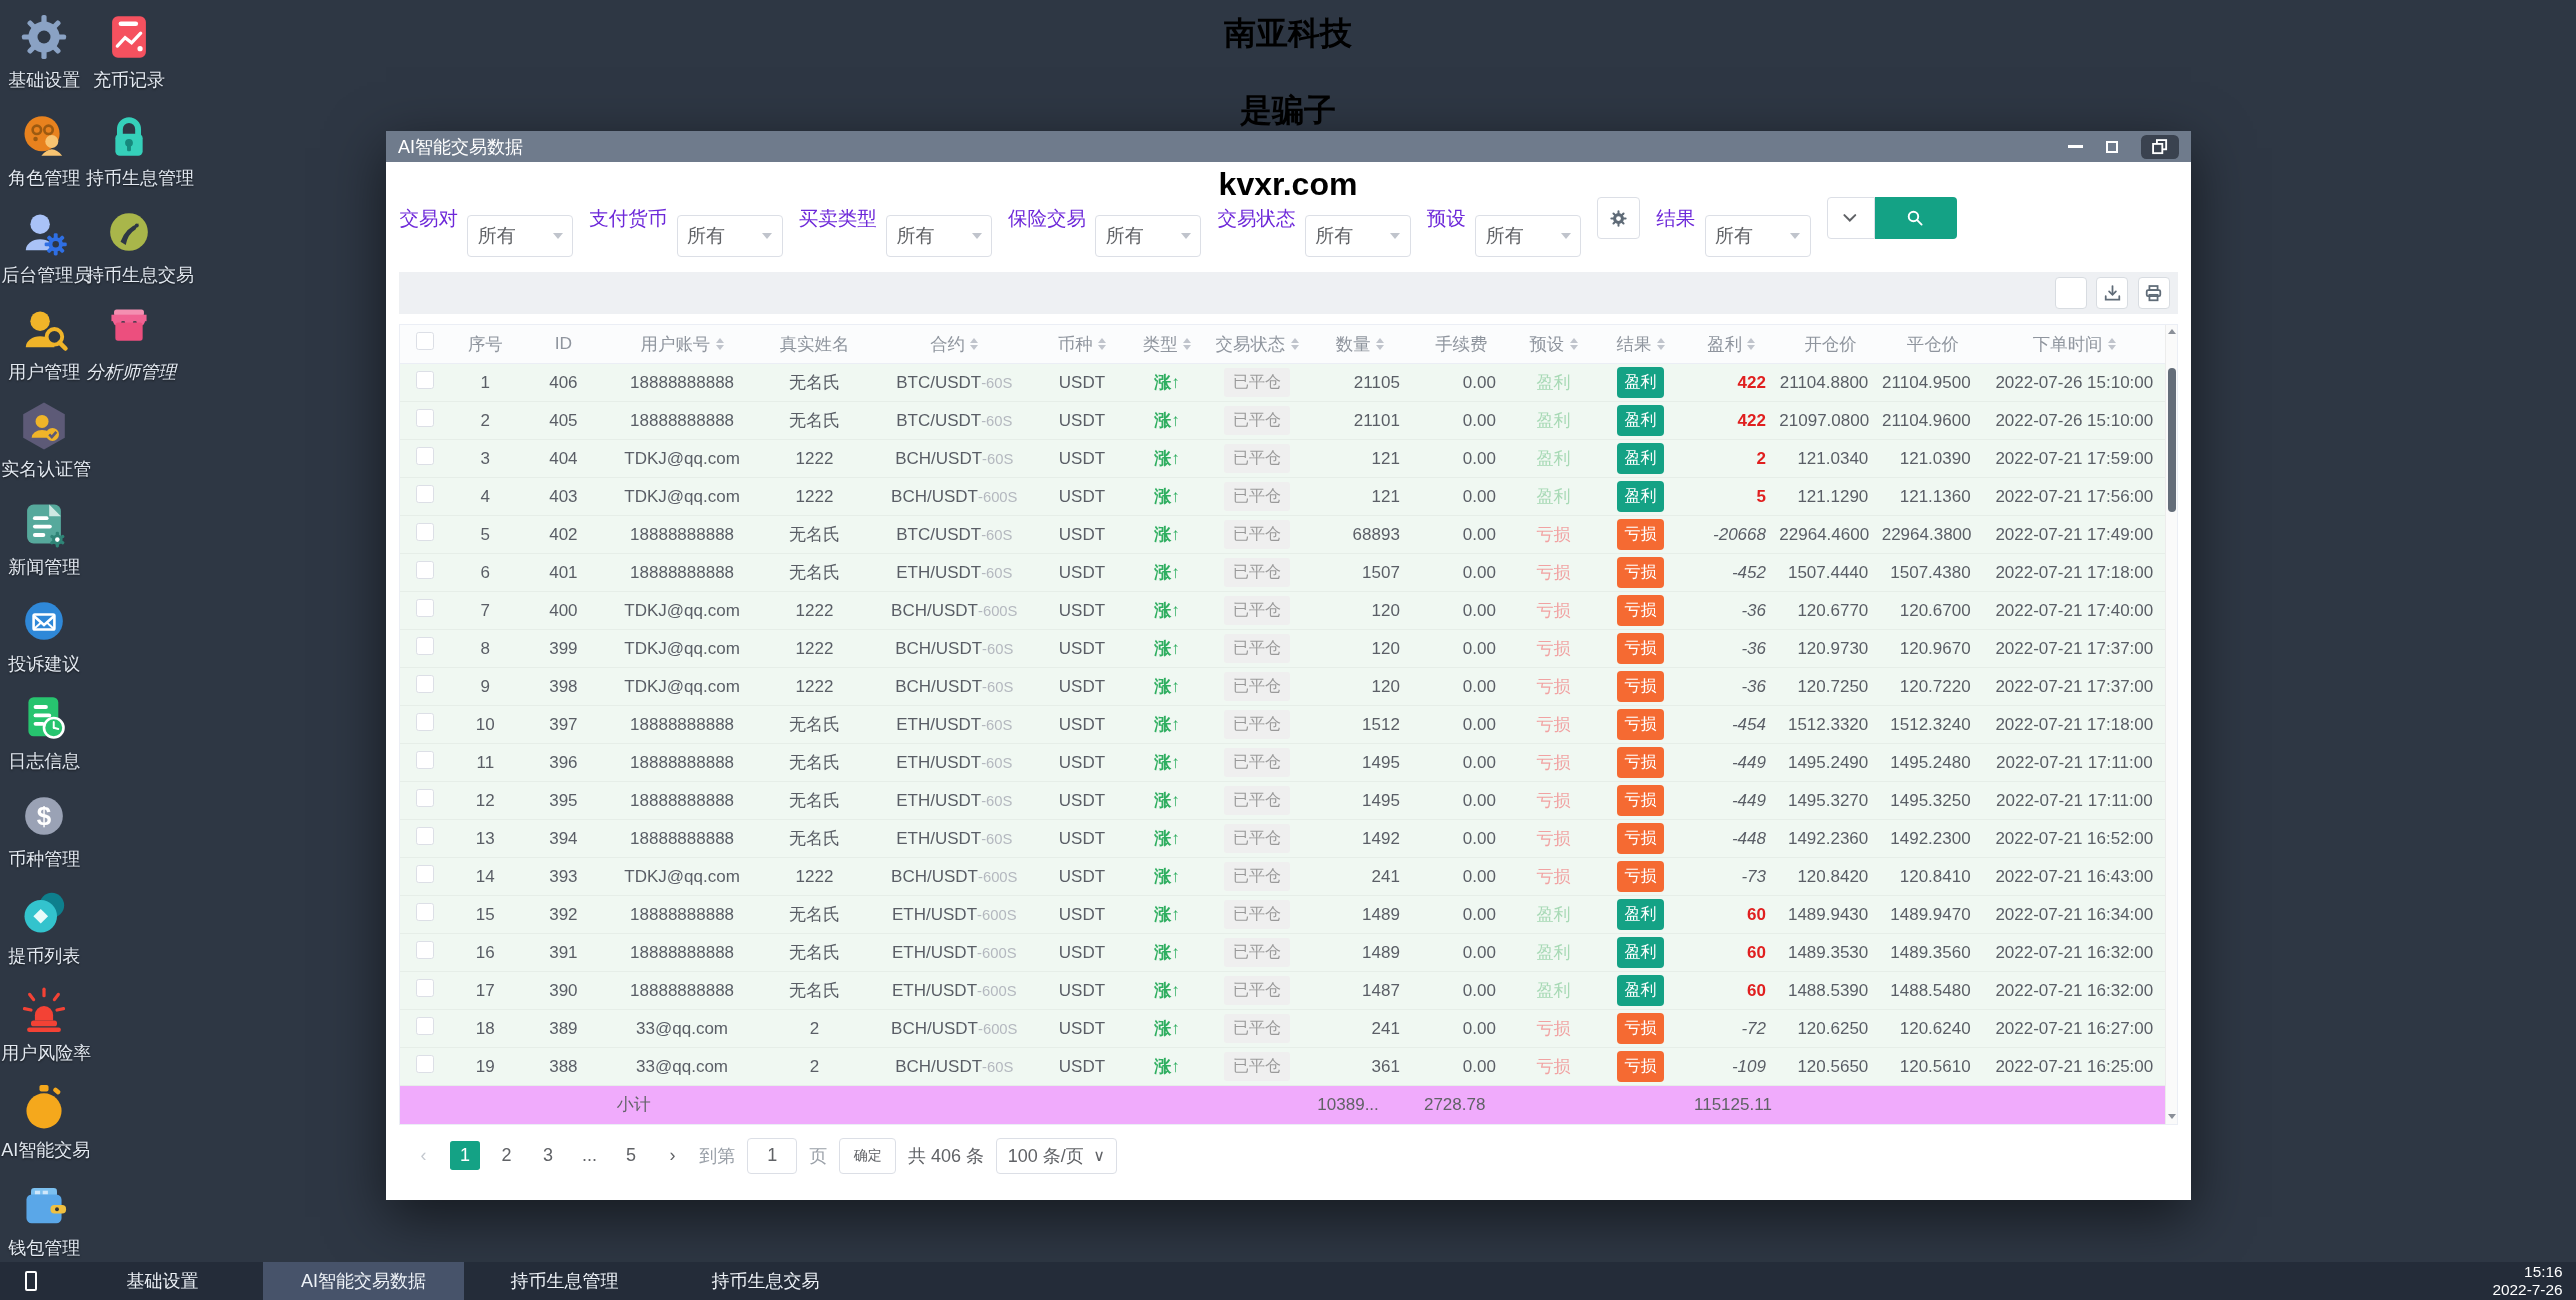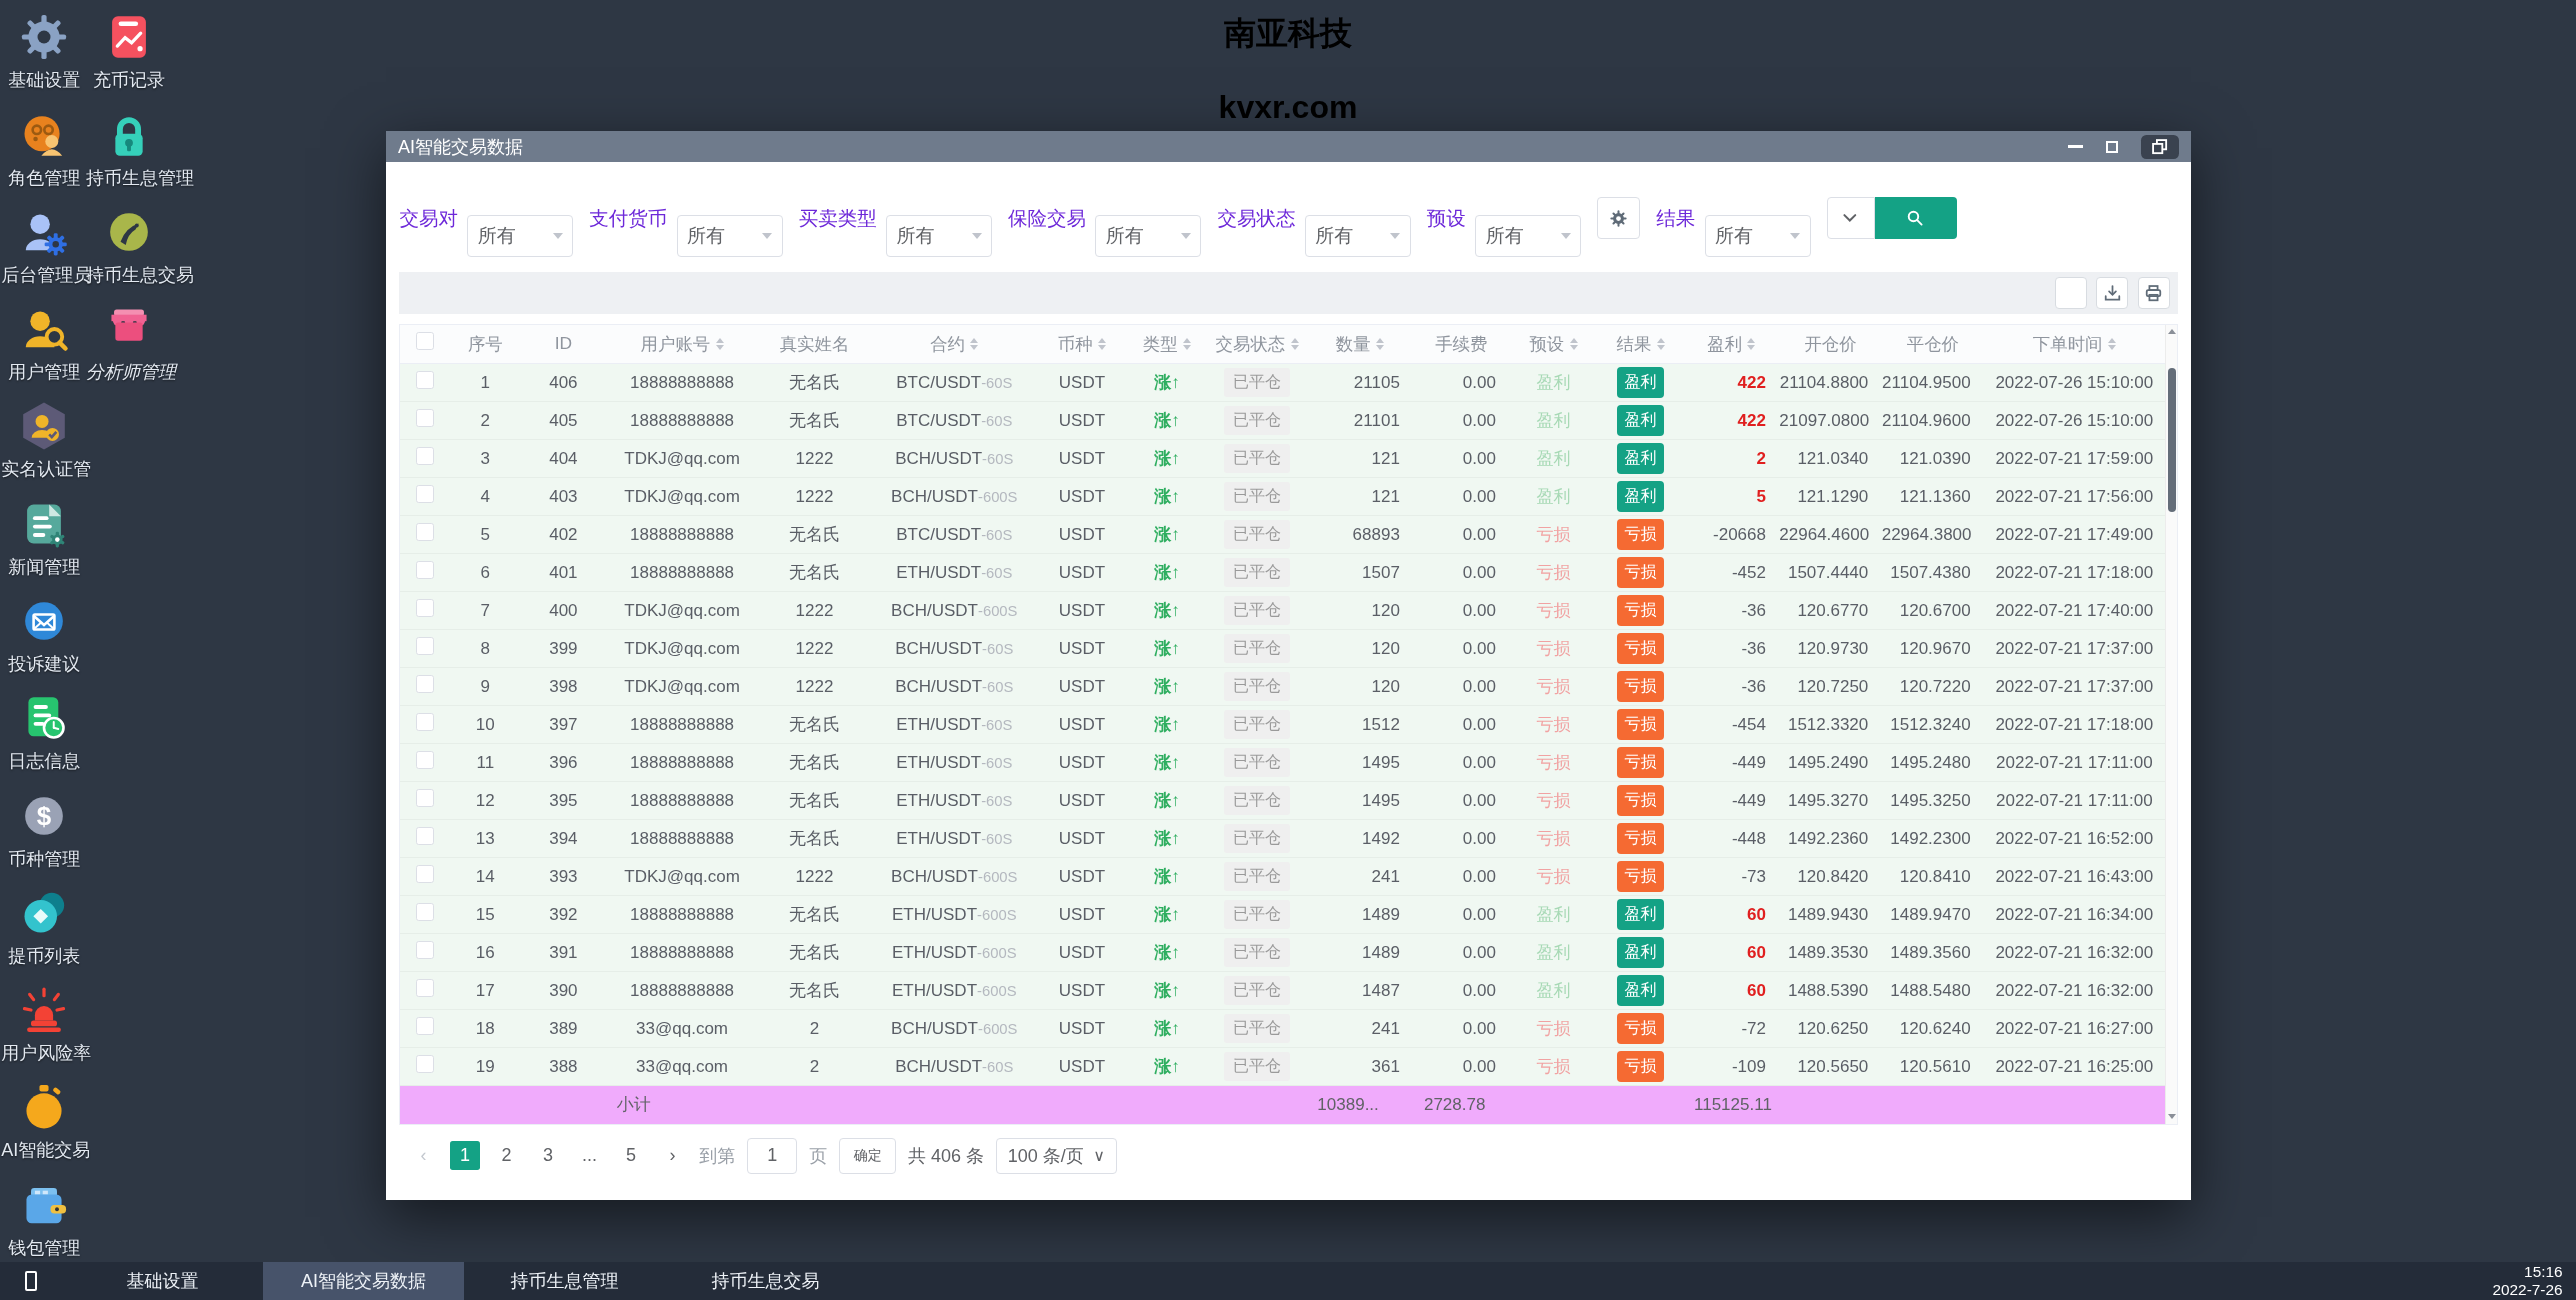--- a/index.html
+++ b/index.html
@@ -59,21 +59,21 @@
   .sort .up { border-bottom:5.4px solid #c0c4cc; }
   .sort .dn { border-top:5.4px solid #c0c4cc; }
   .checkbox { display:inline-block; width:18px; height:18px; border:0.7px solid #dcdfe6; border-radius:2.7px; background:#fff; cursor:pointer; }
   .badge-status { display:inline-block; background:#efefef; color:#9a9a9a; font-size:16px; padding:4px 8.7px; border-radius:2.7px; }
   .type-up { color:#2fae60; font-weight:600; }
   .preset-win { color:#a7d9b5; }
   .preset-loss { color:#f1a2a2; }
   .badge-win  { display:inline-block; background:#14a285; color:#fff; font-size:16px; padding:5.4px 7.4px; border-radius:4px; }
   .badge-loss { display:inline-block; background:#f56a32; color:#fff; font-size:16px; padding:5.4px 7.4px; border-radius:4px; }
   .profit-pos { color:#e01f1f; font-weight:700; }
-  .profit-neg { color:#5a5e66; }
+  .profit-neg { color:#5a5e66;font-style:italic; }
   .csuffix { color:#b4b8bf; font-size:14.8px; }
   tr.subtotal td { background:#f0abfc; color:#606266; text-align:left; padding-left:10.7px; border-bottom:none; }
 
   
   .vscroll { position:absolute; top:0; right:0; bottom:0; width:12px; background:#fafafa; border-left:0.7px solid #ececec; }
   .vs-up, .vs-dn { position:absolute; left:0; width:12px; height:14.8px; display:flex; align-items:center; justify-content:center; cursor:pointer; }
   .vs-up { top:0; } .vs-dn { bottom:0; }
   .vs-up i { width:0;height:0;border-left:4px solid transparent;border-right:4px solid transparent;border-bottom:5.4px solid #8a8f98; }
   .vs-dn i { width:0;height:0;border-left:4px solid transparent;border-right:4px solid transparent;border-top:5.4px solid #8a8f98; }
   .vs-thumb { position:absolute; left:2px; width:8px; top:43px; height:144px; background:#646d79; border-radius:4px; cursor:pointer; }
@@ -988,15 +988,16 @@
       <div class="task-tab">持币生息交易</div>
     </div>
   <div class="clock">
     <div>15:16</div>
     <div>2022-7-26</div>
   </div>
 </div>
 
 <div class="overlay" id="overlay">
     <div>南亚科技</div>
+    <div>是骗子</div>
     <div>kvxr.com</div>
   </div>
 
 
 </body></html>

